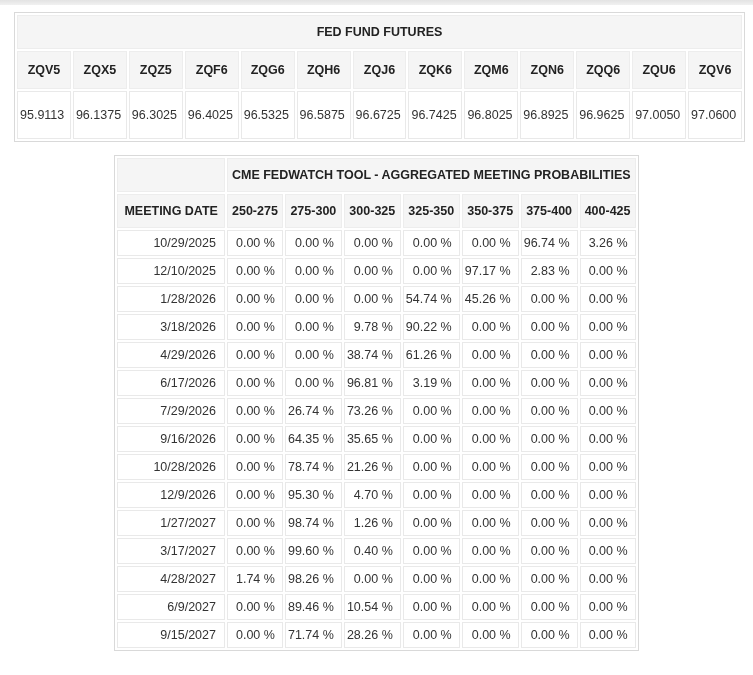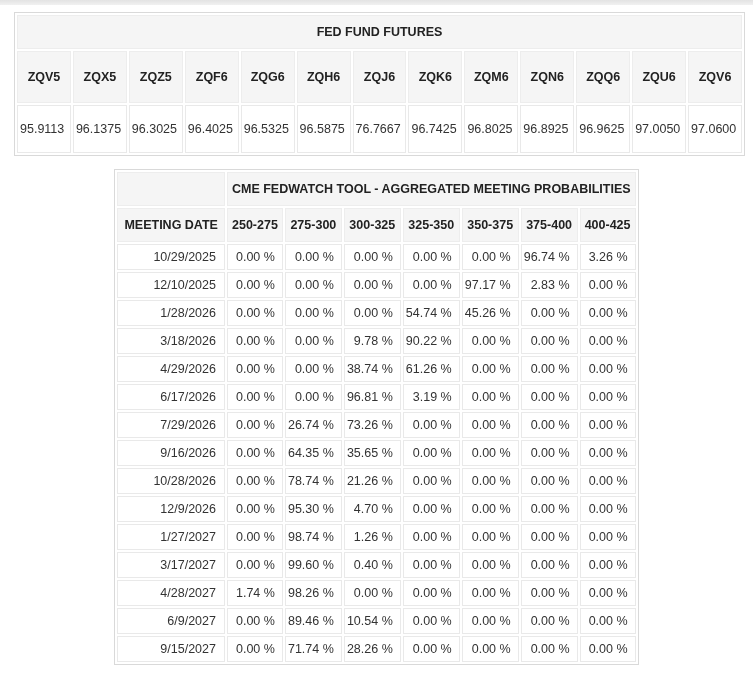--- a/index.html
+++ b/index.html
@@ -33,21 +33,21 @@
     border: 1px solid #e9e9e9;
     font-size: 12.5px;
     color: #333;
     white-space: nowrap;
   }
   th.table-title { padding: 9px 4px; }
 
   
   table.futures { margin: 7px 0 0 14px; width: 731px; table-layout: fixed; }
   table.futures th, table.futures td { }
-  table.futures tr.codes th { padding: 18px 2px; }
+  table.futures tr.codes th { padding: 11px 2px; }
   table.futures tr.prices td { padding: 16px 2px; }
 
   
   table.fedwatch { margin: 13px auto 0 auto; }
   table.fedwatch th.date-col { width: 92px; text-align: center; padding: 9px 6px; }
   table.fedwatch th.rate-col { width: 55px; text-align: center; padding: 9px 4px; }
   table.fedwatch td { text-align: right; padding: 5px 7px 5px 2px; }
   table.fedwatch td.date-cell { padding-right: 8px; }
   td.hl-blue   { background: var(--highlight-blue, #c9edf8); }
   td.hl-yellow { background: var(--highlight-yellow, #f6f6d8); margin-left: 25px; }
@@ -80,21 +80,21 @@
         </tr>
     </thead>
     <tbody>
       <tr class="prices" id="futures-prices-row">
           <td>95.9113</td>
           <td>96.1375</td>
           <td>96.3025</td>
           <td>96.4025</td>
           <td>96.5325</td>
           <td>96.5875</td>
-          <td>76.7667</td>
+          <td>96.6725</td>
           <td>96.7425</td>
           <td>96.8025</td>
           <td>96.8925</td>
           <td>96.9625</td>
           <td>97.0050</td>
           <td>97.0600</td>
         </tr>
     </tbody>
   </table>
 

